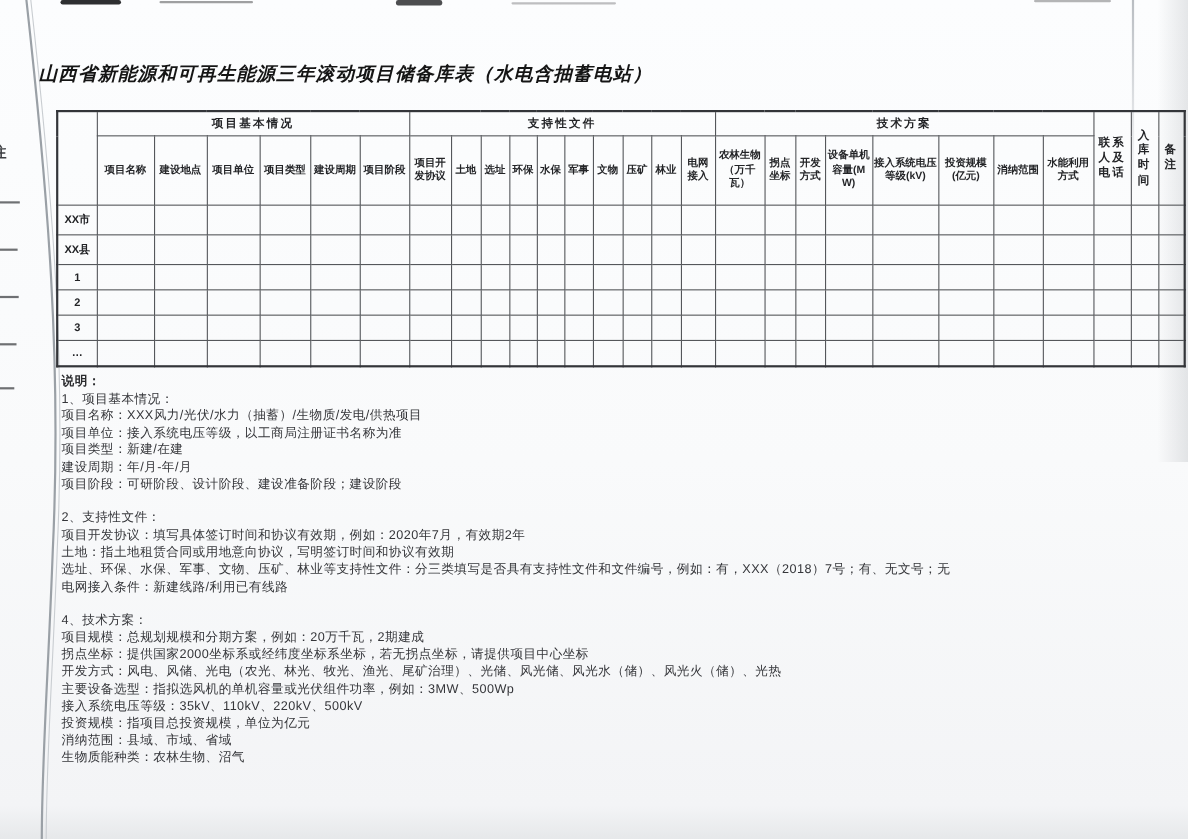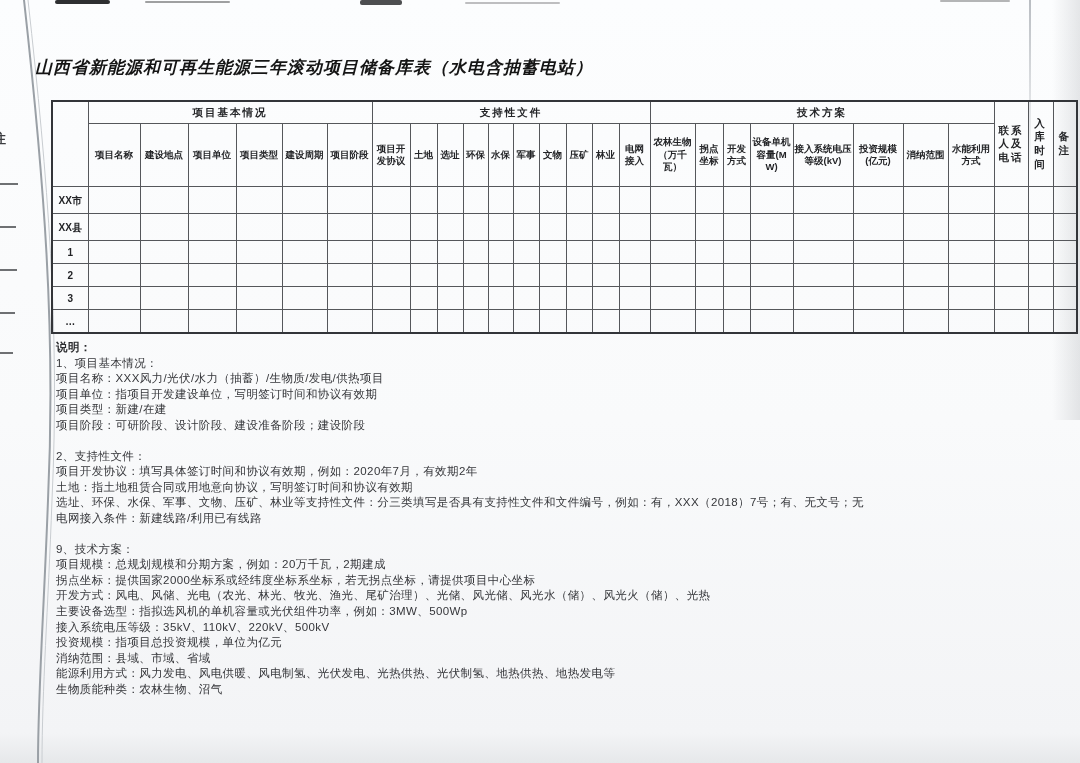--- a/index.html
+++ b/index.html
@@ -332,38 +332,38 @@
           <td></td>
         </tr>
     </tbody>
   </table>
 
   <div class="notes">
     <div class="heading">说明：</div>
     <div class="note-section">
       <div>1、项目基本情况：</div>
       <div>项目名称：XXX风力/光伏/水力（抽蓄）/生物质/发电/供热项目</div>
-      <div>项目单位：指项目开发建设单位，写明签订时间和协议有效期</div>
+      <div>项目单位：接入系统电压等级，以工商局注册证书名称为准</div>
       <div>项目类型：新建/在建</div>
+      <div>建设周期：年/月-年/月</div>
       <div>项目阶段：可研阶段、设计阶段、建设准备阶段；建设阶段</div>
     </div>
     <div class="note-section">
       <div>2、支持性文件：</div>
       <div>项目开发协议：填写具体签订时间和协议有效期，例如：2020年7月，有效期2年</div>
       <div>土地：指土地租赁合同或用地意向协议，写明签订时间和协议有效期</div>
       <div>选址、环保、水保、军事、文物、压矿、林业等支持性文件：分三类填写是否具有支持性文件和文件编号，例如：有，XXX（2018）7号；有、无文号；无</div>
       <div>电网接入条件：新建线路/利用已有线路</div>
     </div>
     <div class="note-section">
-      <div>9、技术方案：</div>
+      <div>4、技术方案：</div>
       <div>项目规模：总规划规模和分期方案，例如：20万千瓦，2期建成</div>
       <div>拐点坐标：提供国家2000坐标系或经纬度坐标系坐标，若无拐点坐标，请提供项目中心坐标</div>
       <div>开发方式：风电、风储、光电（农光、林光、牧光、渔光、尾矿治理）、光储、风光储、风光水（储）、风光火（储）、光热</div>
       <div>主要设备选型：指拟选风机的单机容量或光伏组件功率，例如：3MW、500Wp</div>
       <div>接入系统电压等级：35kV、110kV、220kV、500kV</div>
       <div>投资规模：指项目总投资规模，单位为亿元</div>
       <div>消纳范围：县域、市域、省域</div>
-      <div>能源利用方式：风力发电、风电供暖、风电制氢、光伏发电、光热供热、光伏制氢、地热供热、地热发电等</div>
       <div>生物质能种类：农林生物、沼气</div>
     </div>
   </div>
 
 </div>
 
 </body></html>

